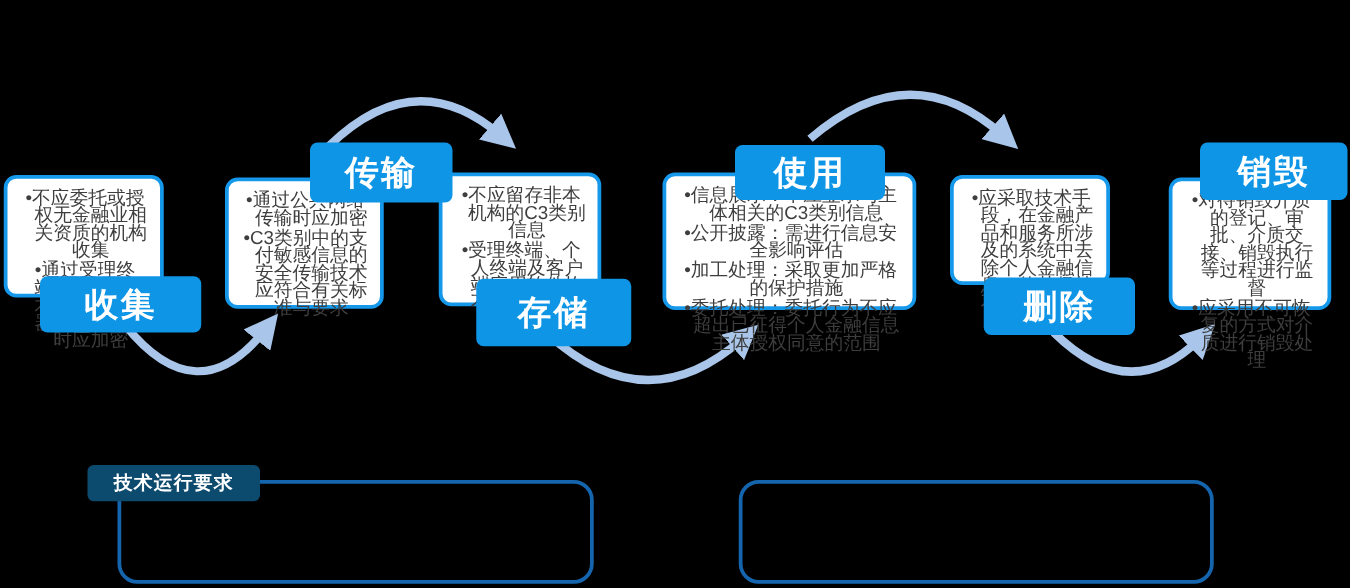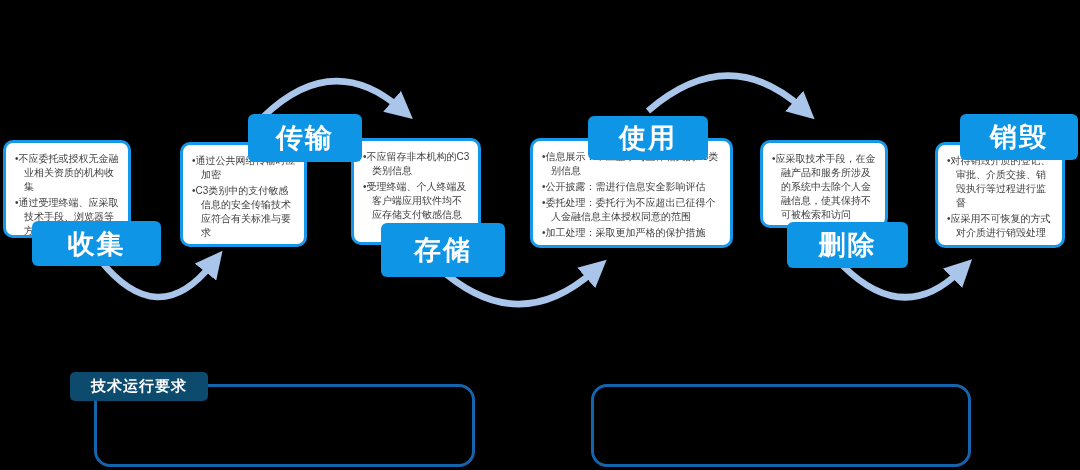--- a/index.html
+++ b/index.html
@@ -6,22 +6,22 @@
   .canvas{
     position:relative;width:1080px;height:470px;background:#000;overflow:hidden;
     font-family:"Liberation Sans","DejaVu Sans",sans-serif;
   }
   .card{
     position:absolute;background:#ffffff;border:3px solid #1698ea;border-radius:10px;
     box-sizing:border-box;z-index:1;
   }
   .card ul{margin:0;padding:9px 7px 6px 9px;list-style:none;}
   .card li{
-    font-size:10px;line-height:14px;color:#3e3e3e;
-    padding-left:9px;text-indent:-9px;margin-bottom:2px;
+    font-size:15px;line-height:14px;color:#3e3e3e;
+    padding-left:9px;text-indent:-9px;margin-bottom:2px;text-align:center;
   }
   .card li::before{content:"\2022 ";color:#3e3e3e;}
   .stage-label{
     position:absolute;background:#0e95e6;border-radius:6px;z-index:2;
     display:flex;align-items:center;justify-content:center;
     color:#ffffff;font-size:27px;font-weight:bold;letter-spacing:2px;
   }
   
   .card-1{left:3px;top:140px;width:128px;height:98px;}
   .card-2{left:180px;top:142px;width:127px;height:105px;}
@@ -92,22 +92,22 @@
       <li>不应留存非本机构的C3类别信息</li>
       <li>受理终端、个人终端及客户端应用软件均不应存储支付敏感信息</li>
     </ul>
   </div>
   <div class="stage-label label-3">存储</div>
 
   <div class="card card-4">
     <ul>
       <li>信息展示：不应显示与主体相关的C3类别信息</li>
       <li>公开披露：需进行信息安全影响评估</li>
+      <li>加工处理：采取更加严格的保护措施</li>
       <li>委托处理：委托行为不应超出已征得个人金融信息主体授权同意的范围</li>
-      <li>加工处理：采取更加严格的保护措施</li>
     </ul>
   </div>
   <div class="stage-label label-4">使用</div>
 
   <div class="card card-5">
     <ul>
       <li>应采取技术手段，在金融产品和服务所涉及的系统中去除个人金融信息，使其保持不可被检索和访问</li>
     </ul>
   </div>
   <div class="stage-label label-5">删除</div>

